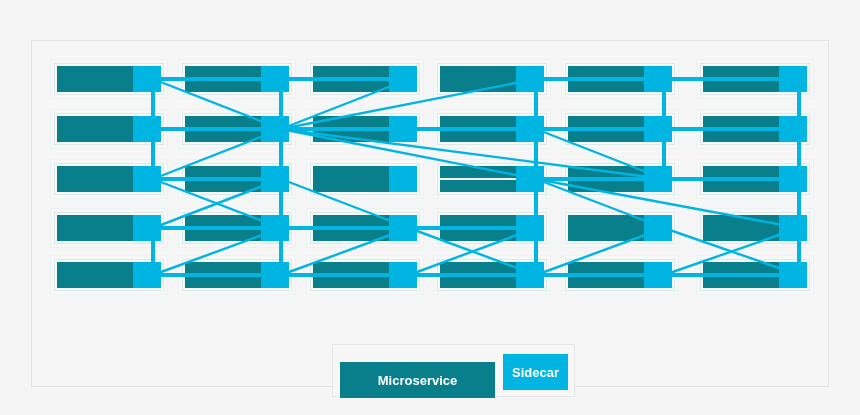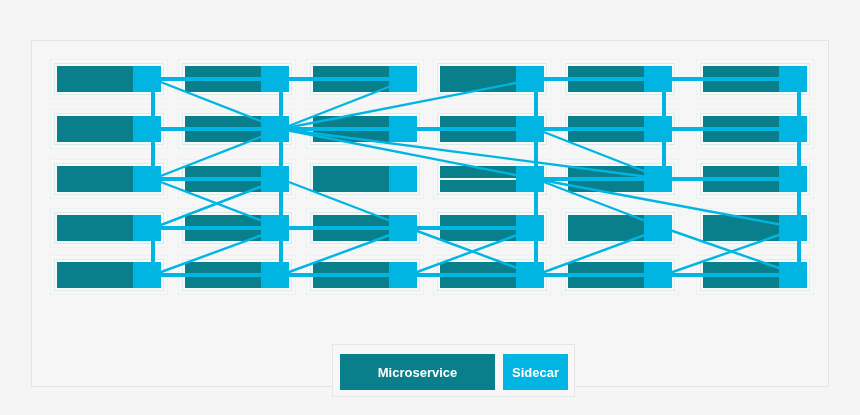--- a/index.html
+++ b/index.html
@@ -99,21 +99,21 @@
     position: absolute;
     display: flex;
     align-items: center;
     justify-content: center;
     color: #ffffff;
     font-size: 13px;
     font-family: "Liberation Sans", sans-serif;
   }
   #lg-svc {
     left: 7px;
-    top: 9px;
+    top: 17px;
     width: 155px;
     height: 36px;
     background: #0a7f8c;
     font-weight: bold;
   }
   #lg-car {
     left: 170px;
     top: 9px;
     width: 65px;
     height: 36px;

